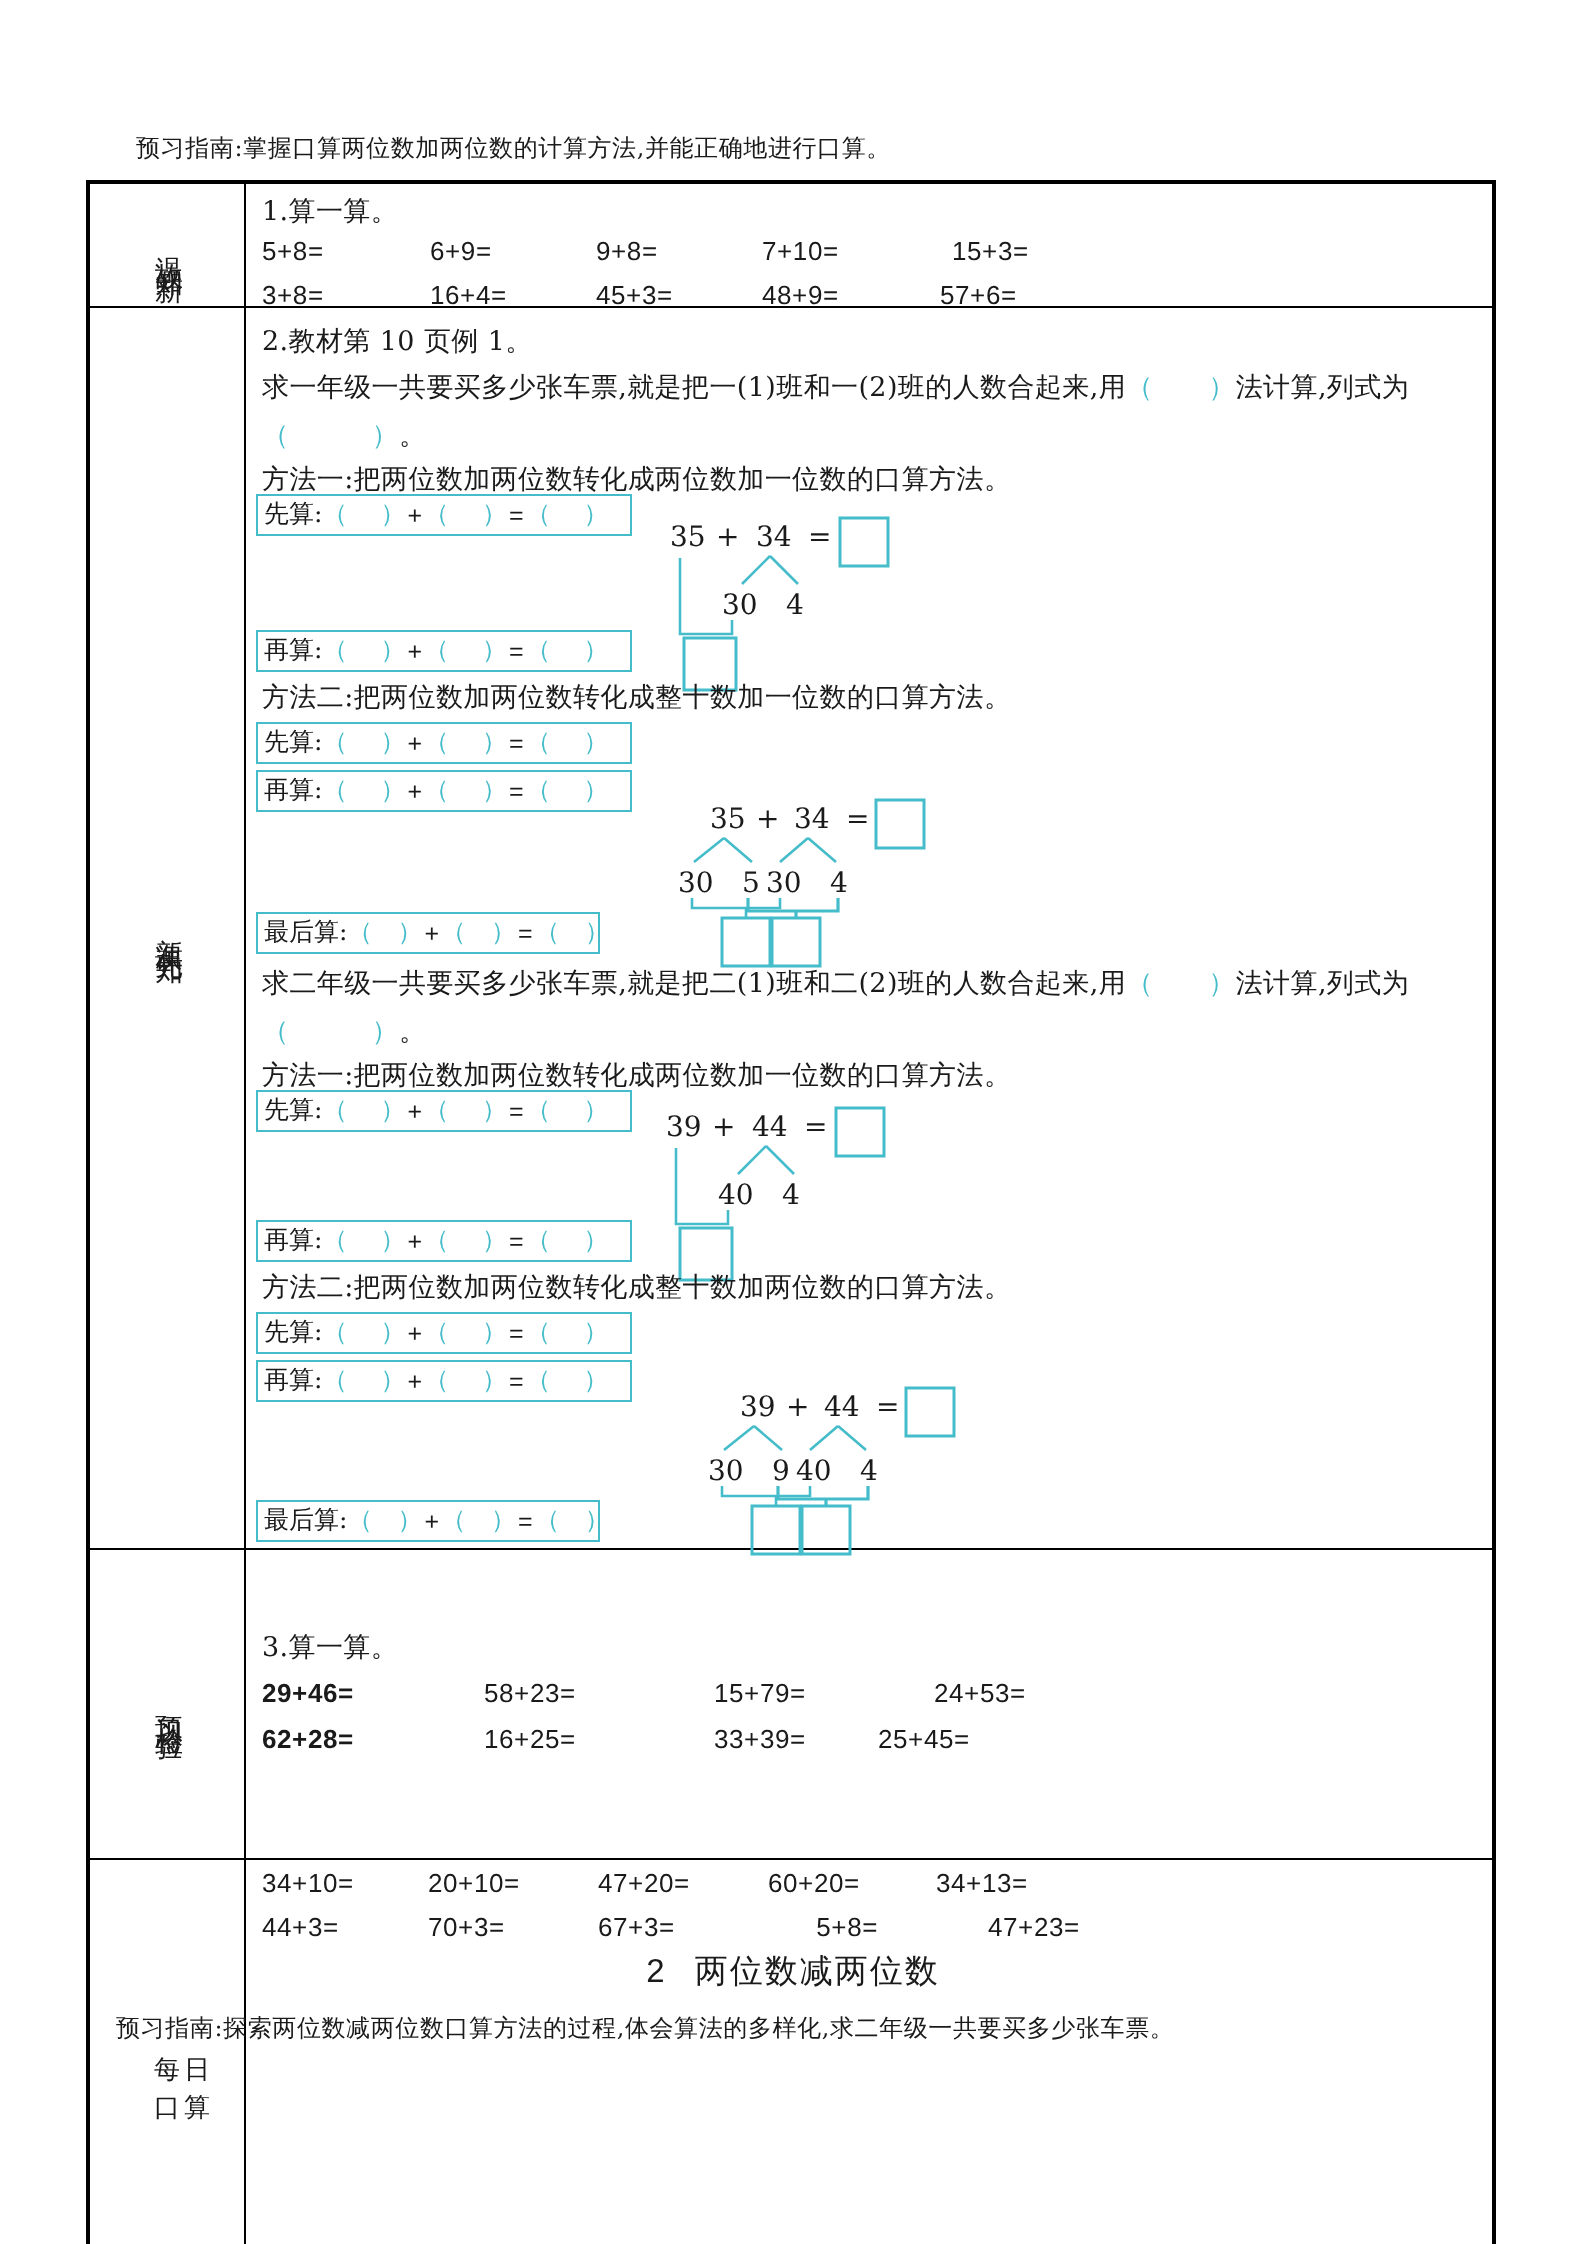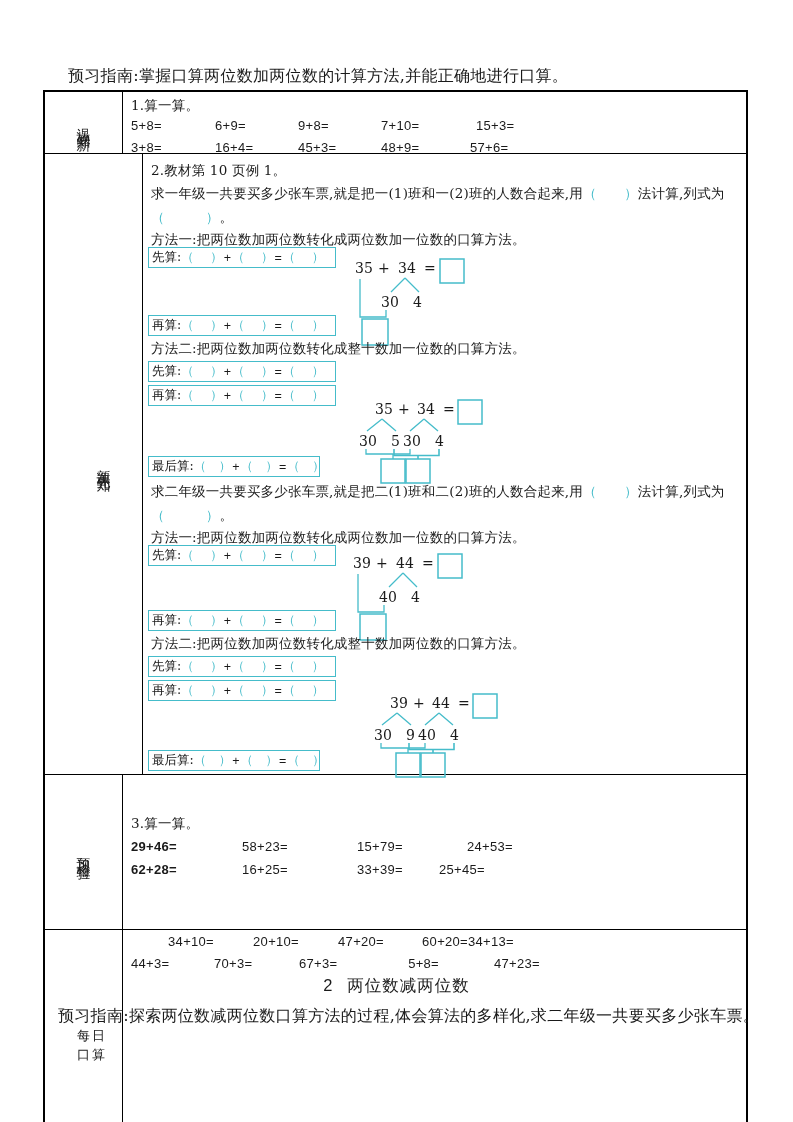--- a/index.html
+++ b/index.html
@@ -3,36 +3,36 @@
 <meta charset="utf-8">
 <style>
   html,body{margin:0;padding:0;}
   body{
     width:793px;height:1122px;position:relative;background:#ffffff;
     font-family:"DejaVu Serif",serif;color:#1a1a1a;
     -webkit-font-smoothing:antialiased;
   }
   .cy{color:#45bcca;}
   
-  .guide{position:absolute;font-size:16px;letter-spacing:0.3px;white-space:nowrap;}
+  .guide{position:absolute;font-size:12px;letter-spacing:0.3px;white-space:nowrap;}
   #top-guide{left:68px;top:66px;}
   #bottom-guide{left:58px;top:1006px;}
   #bottom-heading{position:absolute;left:0;top:975px;width:793px;text-align:center;font-size:16.5px;letter-spacing:1px;}
   #bottom-heading .hnum{margin-right:14px;font-family:"Liberation Sans",sans-serif;}
   
   #sheet{position:absolute;left:43px;top:90px;width:705px;height:1072px;border:2px solid #000;box-sizing:border-box;display:flex;flex-direction:column;}
   .trow{display:flex;box-sizing:border-box;border-bottom:1.5px solid #000;}
   .trow:last-child{border-bottom:none;}
   .labelcell{width:46px;box-sizing:border-box;border-right:1.5px solid #000;display:flex;align-items:center;justify-content:flex-start;flex:none;margin-left:32px;}
   .vlabel{writing-mode:vertical-rl;text-orientation:upright;font-size:14px;letter-spacing:3px;line-height:1;}
   .hlabel{font-size:13px;line-height:19px;text-align:center;letter-spacing:2px;}
   .content{flex:1;position:relative;box-sizing:border-box;}
   
   #row-review{height:62px;flex:none;}
-  #row-lesson{height:621px;flex:none;padding-left:20px;}
+  #row-lesson{height:621px;flex:none;}
   #row-check{height:155px;flex:none;}
   #row-daily{flex:1;}
   
   .line{position:absolute;left:8px;font-size:13.5px;white-space:nowrap;letter-spacing:0.2px;}
   .eqfont{font-family:"Liberation Sans",sans-serif;font-size:13px;letter-spacing:0.3px;}
   
   .grid-row{position:absolute;left:8px;display:flex;white-space:nowrap;}
   .grid-row span{display:inline-block;}
   .review-row .c1{width:84px;}.review-row .c2{width:83px;}.review-row .c3{width:83px;}.review-row .c4{width:89px;}
   .check-row .c1{width:111px;font-weight:bold;}.check-row .c2{width:115px;}.check-row .c3{width:110px;}
@@ -282,21 +282,21 @@
   </div>
 
   <div class="trow" id="row-daily">
     <div class="labelcell">
       <div class="hlabel">
         <div>每日</div>
         <div>口算</div>
       </div>
     </div>
     <div class="content">
-      <div class="grid-row daily-row eqfont" style="top:4px;text-align:right;">
+      <div class="grid-row daily-row eqfont" style="top:4px;">
         <span class="c1">34+10=</span>
           <span class="c2">20+10=</span>
           <span class="c3">47+20=</span>
           <span class="c4">60+20=</span>
           <span class="c5">34+13=</span>
       </div>
       <div class="grid-row daily-row r2 eqfont" style="top:26px;justify-content:center;">
         <span class="c1">44+3=</span>
           <span class="c2">70+3=</span>
           <span class="c3">67+3=</span>

